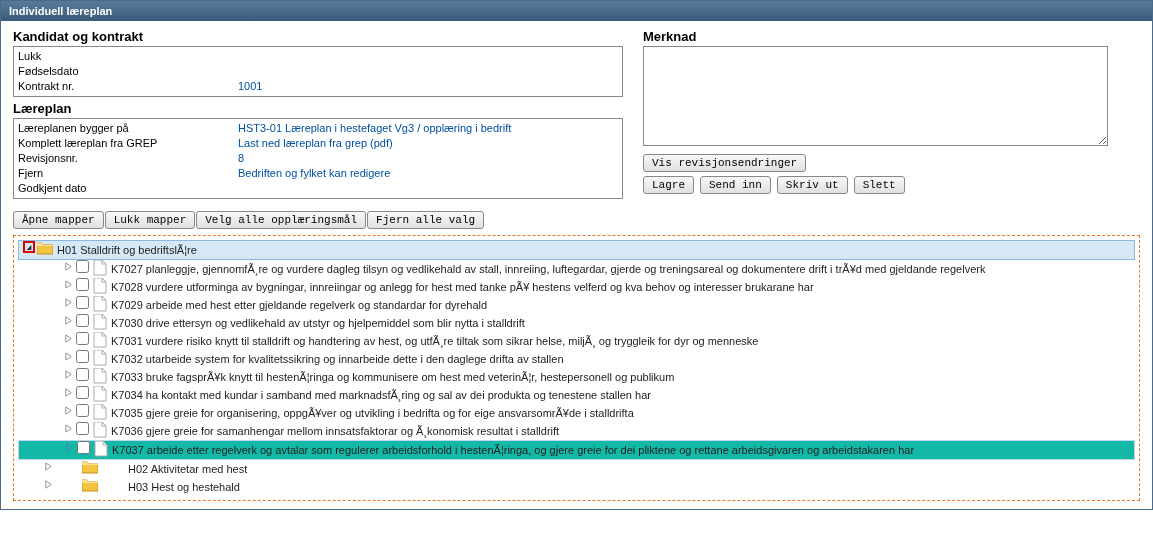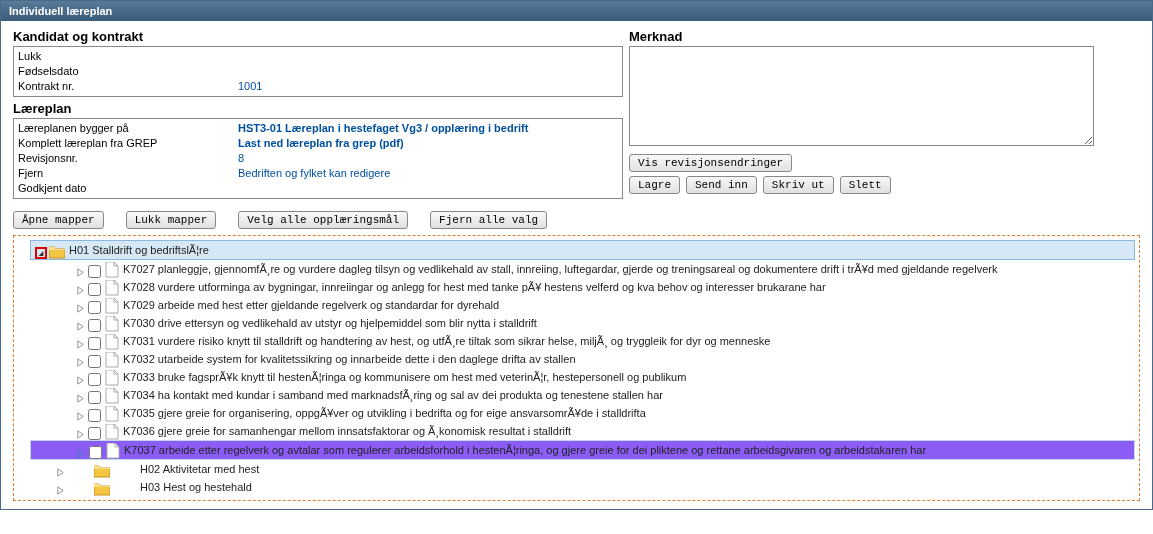--- a/index.html
+++ b/index.html
@@ -1,38 +1,38 @@
 <!DOCTYPE html>
 <html><head>
   <meta charset="utf-8">
   <style>
     * { box-sizing: border-box; margin: 0; padding: 0; }
     body { font-family: Verdana, Arial, sans-serif; font-size: 11px; background: #fff; }
     .window { border: 1px solid #4a6a8a; width: 1153px; }
     .titlebar { background: linear-gradient(to bottom, #5a7a9a, #3a5a7a); color: #fff; padding: 4px 8px; font-weight: bold; font-size: 11px; }
     .content { padding: 8px 12px; }
-    .top-row { display: flex; gap: 6px; }
+    .top-row { display: flex; gap: 20px; }
     .left-col { flex: 0 0 610px; }
     .right-col { flex: 1; }
     .section-title { font-weight: bold; font-size: 13px; margin-bottom: 2px; }
     .info-box { border: 1px solid #888; padding: 2px 4px; margin-bottom: 4px; }
     .info-row { display: flex; line-height: 15px; }
     .info-label { flex: 0 0 220px; }
     .info-value { color: #0050a0; }
-    .info-value a { color: #0050a0; text-decoration: none; font-weight: bold; }
+    .info-value a { color: #0050a0; text-decoration: none; }
     .merknad-box { width: 465px; height: 100px; border: 1px solid #888; resize: both; padding: 2px; font-family: inherit; font-size: 11px; }
     .btn-row { margin-top: 6px; display: flex; gap: 6px; }
     .btn-row2 { margin-top: 4px; display: flex; gap: 6px; }
     button { font-family: Liberation Mono, monospace; font-size: 11px; padding: 2px 8px; background: linear-gradient(to bottom, #f8f8f8, #e0e0e0); border: 1px solid #888; border-radius: 3px; cursor: pointer; }
-    .action-row { margin-top: 8px; display: flex; gap: 22px; }
+    .action-row { margin-top: 8px; display: flex; gap: 1px; }
     .tree-container { border: 1px dashed #e67a2a; margin-top: 6px; padding: 4px; }
     .tree { }
-    .tree-node { display: flex; align-items: flex-end; line-height: 18px; white-space: nowrap; margin-left: 12px; }
+    .tree-node { display: flex; align-items: flex-start; line-height: 18px; white-space: nowrap; }
     .tree-node.selected { background: #d6e8f5; border: 1px solid #8ab8e0; }
-    .tree-node.hovered { background: #8b5cf6; border: 1px solid #c0d8ea; }
+    .tree-node.hovered { background: #14b8a6; border: 1px solid #c0d8ea; }
     .expand-icon { width: 12px; height: 12px; display: inline-flex; align-items: center; justify-content: center; cursor: pointer; margin-right: 2px; }
     .expand-icon svg { width: 9px; height: 9px; }
     .highlight-expand { border: 2px solid #d00; padding: 1px; }
     .folder-icon { width: 16px; height: 14px; margin-right: 4px; display: inline-block; }
     .doc-icon { width: 14px; height: 16px; margin-right: 4px; display: inline-block; }
     .checkbox { margin-right: 4px; }
     .indent-0 { padding-left: 4px; }
     .indent-1 { padding-left: 24px; gap: 26px; }
     .indent-2 { padding-left: 44px; }
     .node-label { color: #222; }

